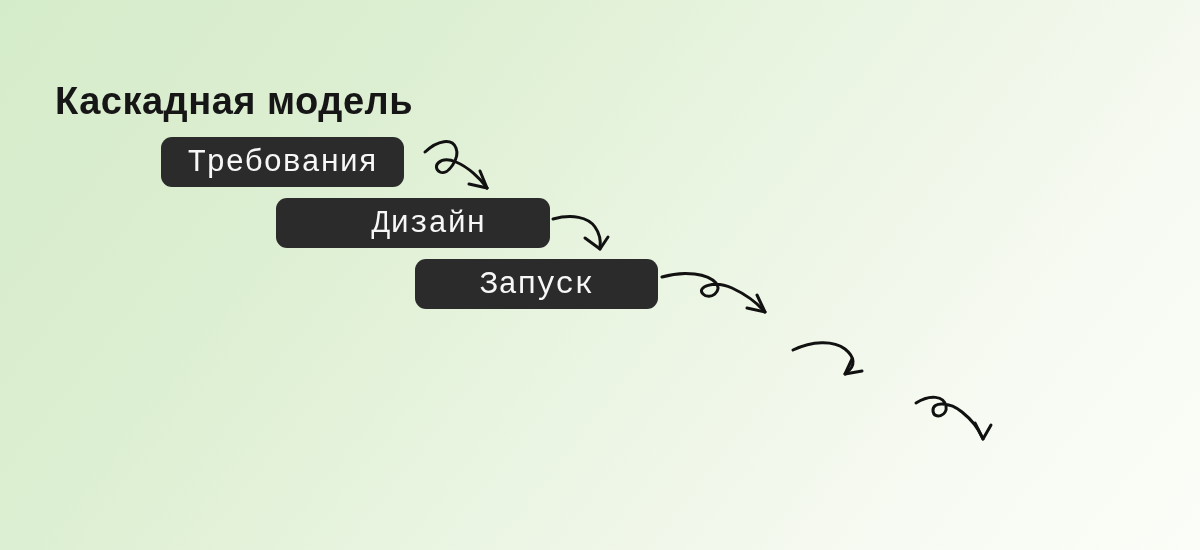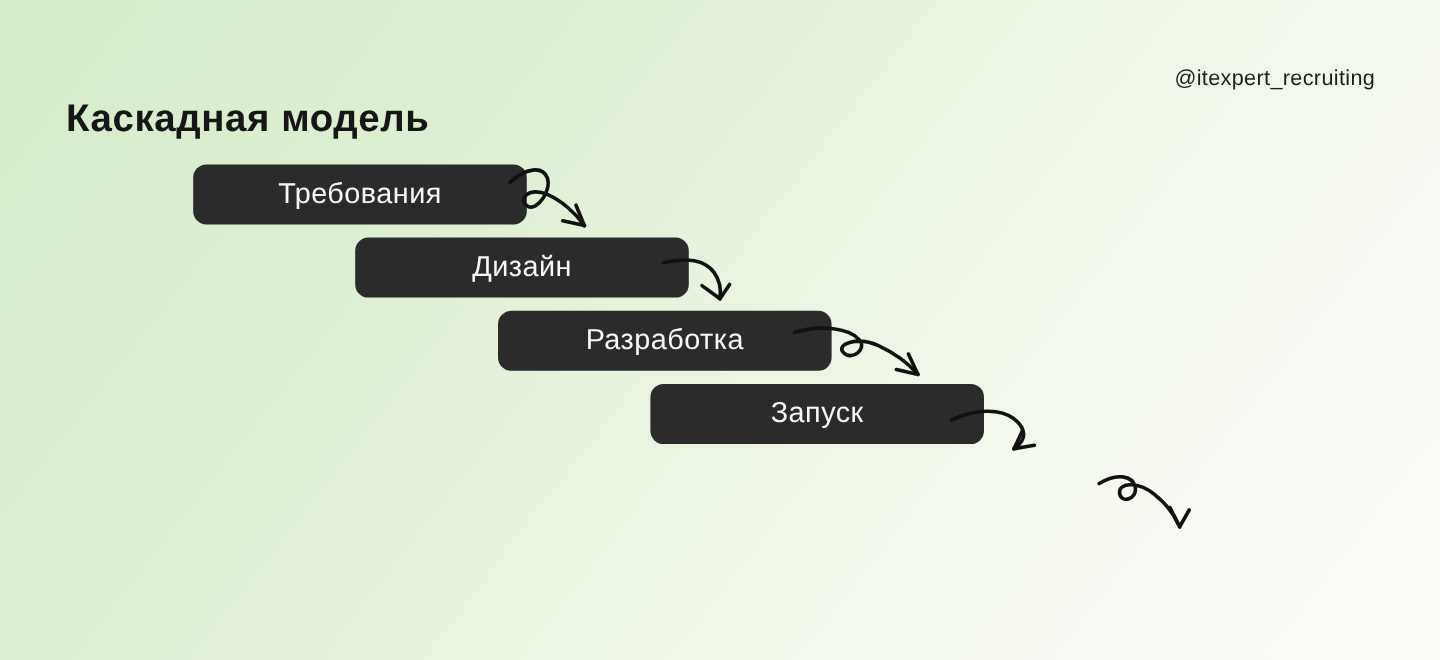--- a/index.html
+++ b/index.html
@@ -17,49 +17,50 @@
     width: 1200px;
     height: 550px;
     background: linear-gradient(128deg, #d5ecca 0%, #ddefd2 28%, #ebf5e3 55%, #f7faf2 80%, #fbfdf8 100%);
     overflow: hidden;
   }
   .page-title {
     position: absolute;
     left: 55px;
     top: 80px;
     margin: 0;
-    font-size: 32px;
+    font-size: 38px;
     font-weight: 800;
     letter-spacing: 0.5px;
     color: #161616;
   }
   .watermark {
     position: absolute;
     top: 55px;
     right: 54px;
     font-size: 18px;
     font-weight: 400;
     color: #1d1d1d;
     letter-spacing: 0.3px;
   }
   .step {
     position: absolute;
-    width: 278px;
+    width: 243px;
     height: 50px;
     background: #2b2b2b;
     border-radius: 11px;
     display: flex;
     align-items: center;
     justify-content: center;
     color: #f7f7f7;
-    font-size: 24px;
+    font-size: 31px;
     letter-spacing: 0.4px;
+    font-family: Liberation Mono, monospace;
   }
   .step:nth-of-type(1) { left: 161px; top: 137px; }
-  .step:nth-of-type(2) { left: 296px; top: 198px; }
+  .step:nth-of-type(2) { left: 276px; top: 198px; padding-left: 31px; }
   .step:nth-of-type(3) { left: 415px; top: 259px; }
   .step:nth-of-type(4) { left: 542px; top: 320px; }
   .step:nth-of-type(5) { left: 668px; top: 381px; margin-left: 12px; }
   .step:nth-of-type(6) { left: 795px; top: 443px; }
   .arrows-overlay {
     position: absolute;
     left: 0;
     top: 0;
     width: 1200px;
     height: 550px;
@@ -73,30 +74,26 @@
     stroke-linejoin: round;
   }
 </style>
 </head>
 <body>
 
 <div class="canvas">
 
   <h1 class="page-title">Каскадная модель</h1>
 
-  <span class="watermark">@itexpert_recruiting</span>
 
   <div class="step">
     <span>Требования</span>
   </div>
   <div class="step">
     <span>Дизайн</span>
-  </div>
-  <div class="step">
-    <span>Разработка</span>
   </div>
   <div class="step">
     <span>Запуск</span>
   </div>
 
   <svg class="arrows-overlay" viewBox="0 0 1200 550" aria-hidden="true">
 
     <g>
       <path d="M425,152 C438,140 452,138 456,148 C460,158 448,176 440,172 C431,167 440,155 456,162 C468,167 480,178 487,188"></path>
       <path d="M487,188 L480,171"></path>

